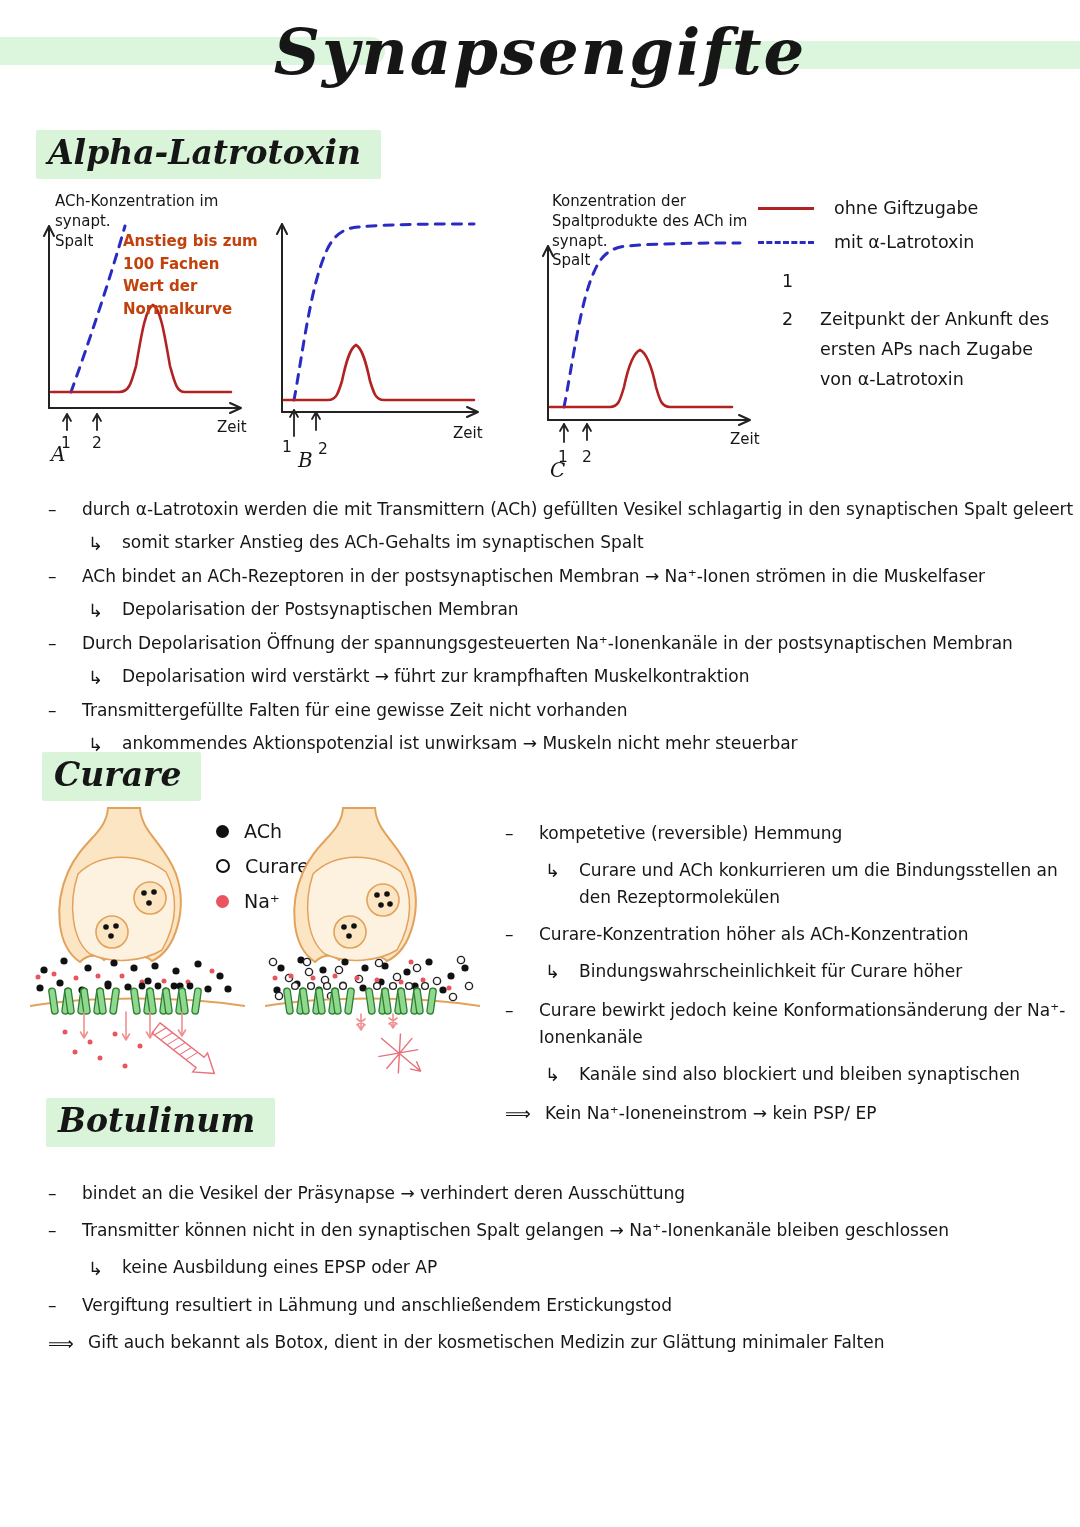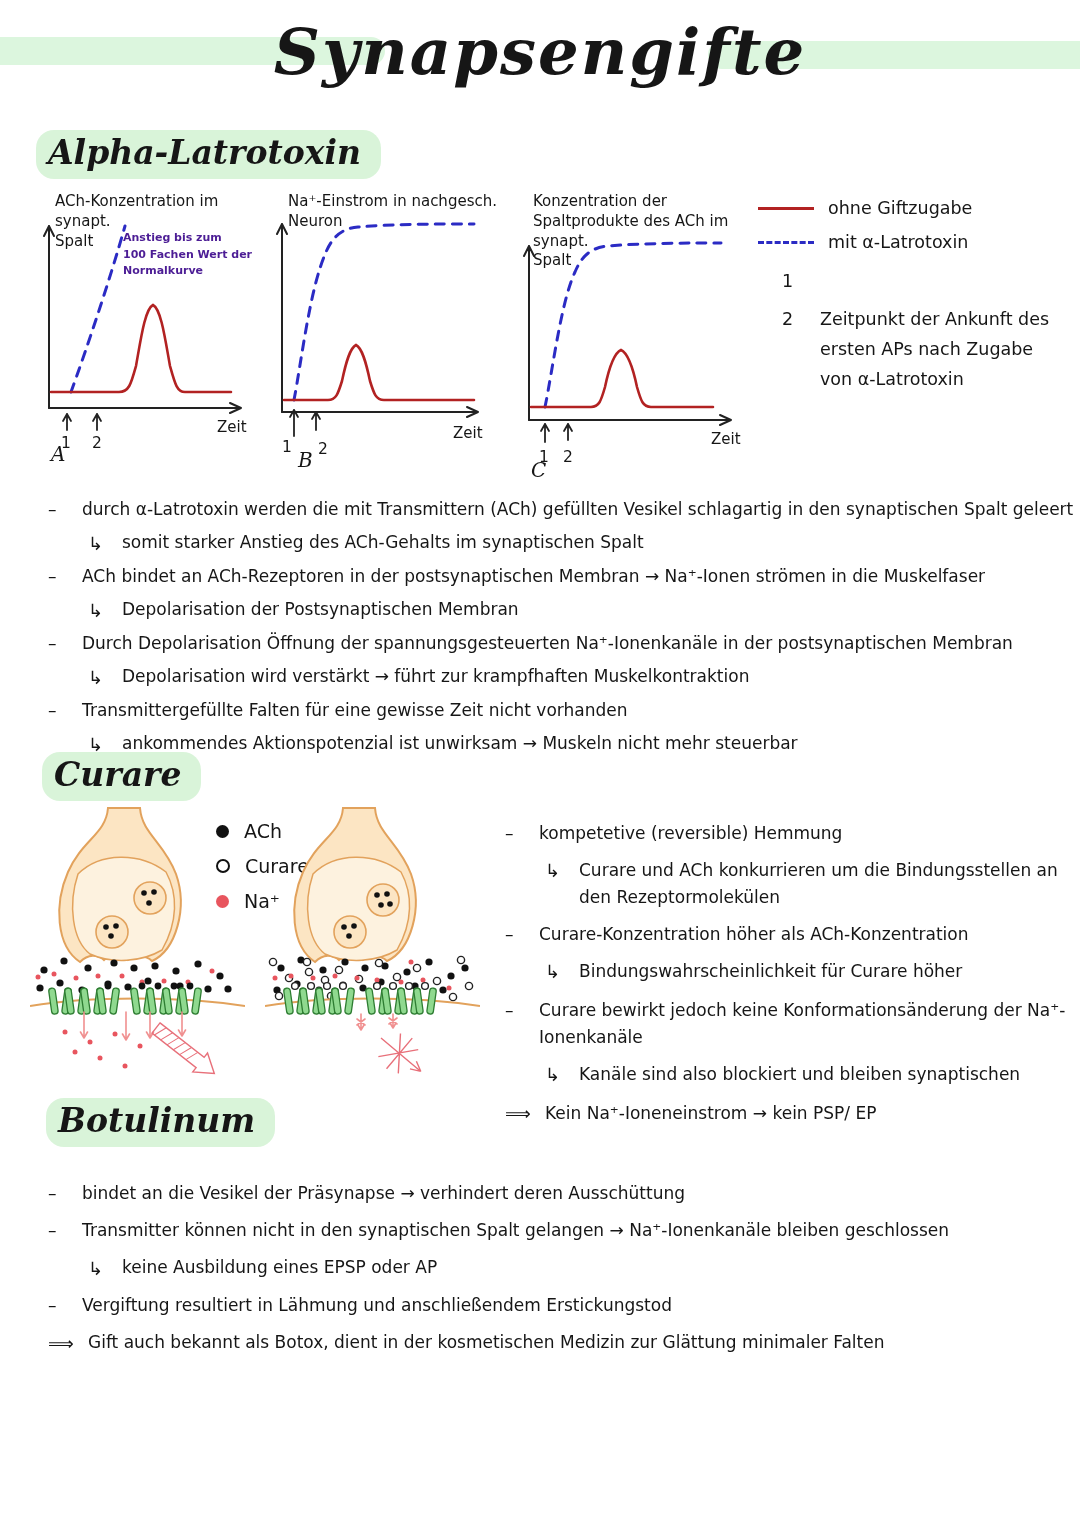--- a/index.html
+++ b/index.html
@@ -7,42 +7,42 @@
         font-family:"DejaVu Sans",sans-serif;color:#161616;overflow:hidden}
 
   
   .hl-bar{position:absolute;height:28px;background:#dcf6de}
   .bar-left{left:0;top:37px;width:385px;border-radius:0 14px 14px 0}
   .bar-right{left:708px;top:41px;width:372px;border-radius:14px 0 0 14px}
   .main-title{position:absolute;left:50%;top:14px;transform:translateX(-50%);
         font-family:"DejaVu Serif",serif;font-style:italic;font-weight:bold;
         font-size:64px;letter-spacing:2px;white-space:nowrap}
 
-  .pill{position:absolute;background:#d9f4d9;border-radius:18px;padding:3px 20px 7px 12px;
+  .pill{position:absolute;background:#d9f4d9;border-radius:2px;padding:3px 20px 7px 12px;
         font-family:"DejaVu Serif",serif;font-style:italic;font-weight:bold;font-size:33px}
   .h-alpha{left:36px;top:130px}
   .h-curare{left:42px;top:752px}
   .h-botulinum{left:46px;top:1098px}
 
   
   .chart{position:absolute}
   .chart svg{position:absolute;left:0;top:0}
   .ylab{position:absolute;font-size:15px;line-height:1.32;white-space:pre-line}
-  .anno{position:absolute;font-size:11px;line-height:1.5;color:#4c1d95;white-space:pre-line;font-weight:bold}
+  .anno{position:absolute;font-size:15px;line-height:1.5;color:#c2410c;white-space:pre-line;font-weight:bold}
   .xlab{position:absolute;font-size:15px}
   .mk-num{position:absolute;font-size:15.5px}
   .pl{position:absolute;font-size:20px;font-family:"DejaVu Serif",serif;font-style:italic}
   .ax{stroke:#222;stroke-width:2;fill:none;stroke-linecap:round}
   .curve-red{stroke:#b22222;stroke-width:2.6;fill:none;stroke-linecap:round}
   .curve-blue{stroke:#2b2bc4;stroke-width:3;fill:none;stroke-dasharray:9 8;stroke-linecap:round}
   .mark-arrow{stroke:#222;stroke-width:1.8;fill:none;stroke-linecap:round}
 
   
   .legend{position:absolute;left:758px;top:198px;width:322px;font-size:17.5px}
-  .leg-row{display:flex;align-items:center;gap:14px;margin-bottom:14px}
+  .leg-row{display:flex;align-items:center;gap:20px;margin-bottom:14px}
   .sw{width:56px;flex:none}
   .sw-solid{border-top:3px solid #b22222}
   .sw-dash{border-top:3.5px dashed #2b2bc4}
   .leg-item{display:flex;gap:18px;margin:8px 0 0 24px;line-height:1.72}
   .leg-num{flex:0 0 20px}
   .leg-text{white-space:pre-line}
 
   
   .bullets{position:absolute;font-size:17px;line-height:1.4}
   .b-alpha{left:48px;top:498px;width:1026px}
@@ -110,29 +110,27 @@
 
   <div class="chart" style="left:270px;top:190px;width:235px;height:275px">
     <svg width="235" height="275" viewBox="0 0 235 275">
       <path class="ax" d="M12 222 L12 34 M12 34 l-5 10 M12 34 l5 10"></path>
       <path class="ax" d="M12 222 L208 222 M208 222 l-11 -5 M208 222 l-11 5"></path>
       <path class="curve-blue" d="M24 210 C32 168 40 98 56 62 C64 43 76 38 88 37 C124 34 168 34 204 34"></path>
       <path class="curve-red" d="M14 210 L58 210 C66 210 68 204 72 191 C76 172 80 158 86 155 C92 158 96 172 100 191 C104 204 106 210 114 210 L204 210"></path>
       <path class="mark-arrow" d="M24 246 L24 220 M24 220 l-4 7 M24 220 l4 7"></path>
       <path class="mark-arrow" d="M46 240 L46 222 M46 222 l-4 7 M46 222 l4 7"></path>
     </svg>
-    <div class="ylab" style="left:18px;top:2px">Na⁺-Einstrom in nachgesch.
-Neuron</div>
     <div class="mk-num" style="left:12px;top:248px">1</div>
     <div class="mk-num" style="left:48px;top:250px">2</div>
     <div class="xlab" style="left:183px;top:234px">Zeit</div>
     <div class="pl" style="left:28px;top:258px">B</div>
   </div>
 
-  <div class="chart" style="left:515px;top:190px;width:245px;height:290px">
+  <div class="chart" style="left:534px;top:190px;width:245px;height:290px">
     <svg width="245" height="290" viewBox="0 0 245 290">
       <path class="ax" d="M14 230 L14 56 M14 56 l-5 10 M14 56 l5 10"></path>
       <path class="ax" d="M14 230 L216 230 M216 230 l-11 -5 M216 230 l-11 5"></path>
       <path class="curve-blue" d="M30 217 C38 178 46 112 60 82 C68 63 78 58 92 56 C130 53 174 53 206 53"></path>
       <path class="curve-red" d="M16 217 L76 217 C84 217 86 211 90 197 C94 178 99 163 106 160 C113 163 118 178 122 197 C126 211 128 217 136 217 L198 217"></path>
       <path class="mark-arrow" d="M30 252 L30 234 M30 234 l-4 7 M30 234 l4 7"></path>
       <path class="mark-arrow" d="M53 250 L53 234 M53 234 l-4 7 M53 234 l4 7"></path>
     </svg>
     <div class="ylab" style="left:18px;top:2px">Konzentration der
 Spaltprodukte des ACh im synapt.

